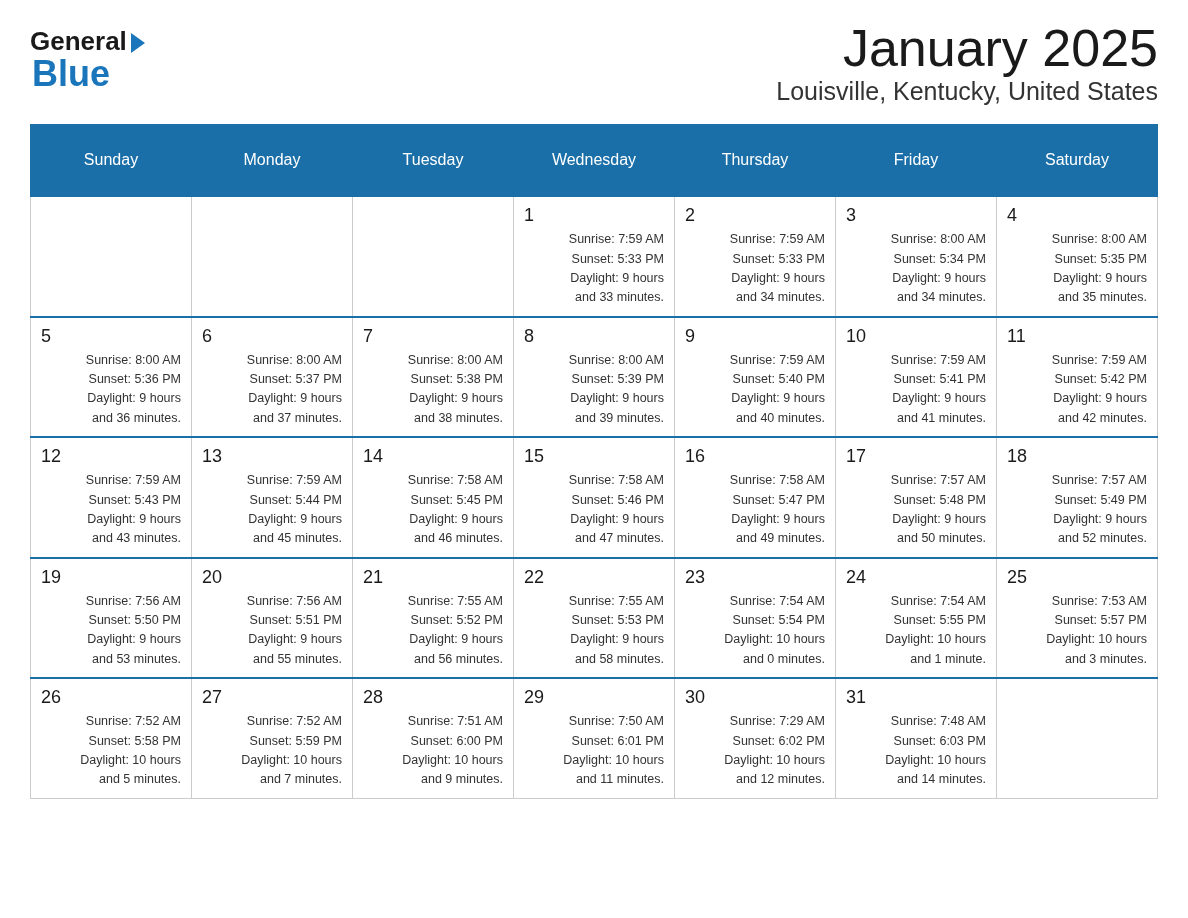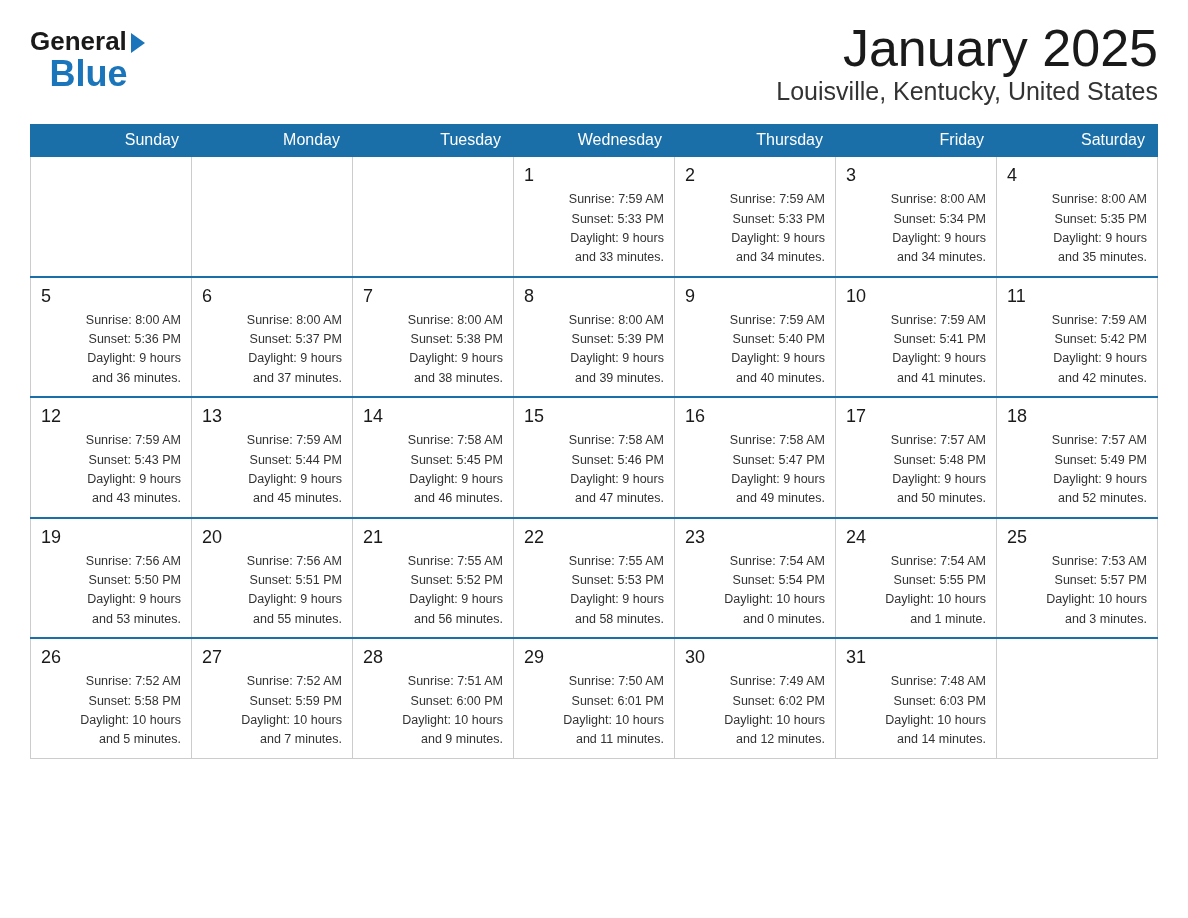--- a/index.html
+++ b/index.html
@@ -12,21 +12,21 @@
     }
     .header {
       display: flex;
       justify-content: space-between;
       align-items: flex-start;
       margin-bottom: 18px;
     }
     .logo {
       display: flex;
       flex-direction: column;
-      align-items: center;
+      align-items: flex-start;
       margin-top: 6px;
     }
     .logo-top {
       font-size: 28px;
       font-weight: bold;
       color: #1a1a1a;
       display: flex;
       align-items: center;
       gap: 2px;
     }
@@ -68,22 +68,22 @@
     }
     .calendar {
       width: 100%;
       border-collapse: collapse;
     }
     .calendar thead tr th {
       background-color: #1a6fa8;
       color: #fff;
       font-size: 16px;
       font-weight: normal;
-      padding: 6px 12px;
-      text-align: right;
+      padding: 26px 12px;
+      text-align: center;
       border: 1px solid #1a6fa8;
     }
     .calendar tbody tr td {
       vertical-align: top;
       border: 1px solid #ccc;
       padding: 8px 10px;
       width: 14.28%;
       min-height: 110px;
       font-size: 13px;
       color: #333;
@@ -350,21 +350,21 @@
         </td>
         <td>
           <span class="day-number">29</span>
           <div class="day-info" style="white-space: pre-line;">Sunrise: 7:50 AM
 Sunset: 6:01 PM
 Daylight: 10 hours
 and 11 minutes.</div>
         </td>
         <td>
           <span class="day-number">30</span>
-          <div class="day-info" style="white-space: pre-line;">Sunrise: 7:49 AM
+          <div class="day-info" style="white-space: pre-line;">Sunrise: 7:29 AM
 Sunset: 6:02 PM
 Daylight: 10 hours
 and 12 minutes.</div>
         </td>
         <td>
           <span class="day-number">31</span>
           <div class="day-info" style="white-space: pre-line;">Sunrise: 7:48 AM
 Sunset: 6:03 PM
 Daylight: 10 hours
 and 14 minutes.</div>

